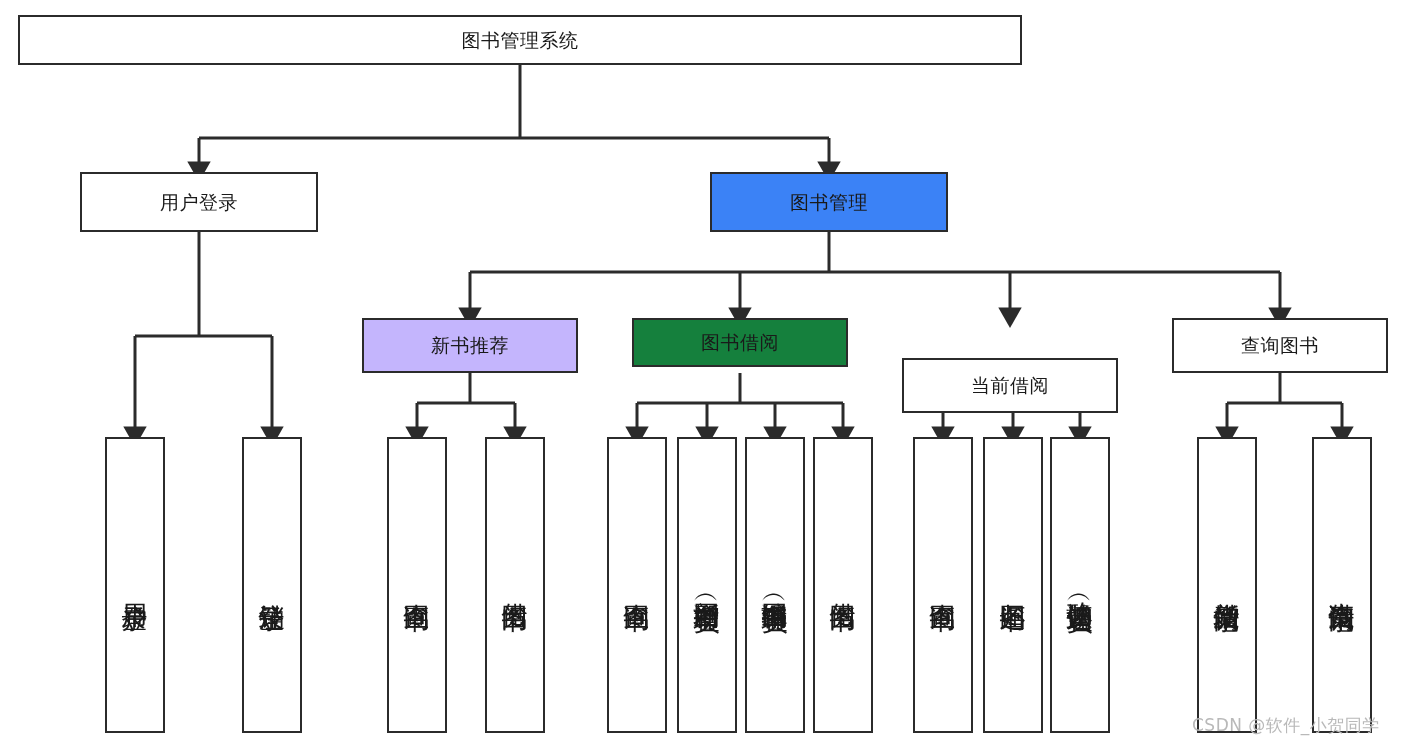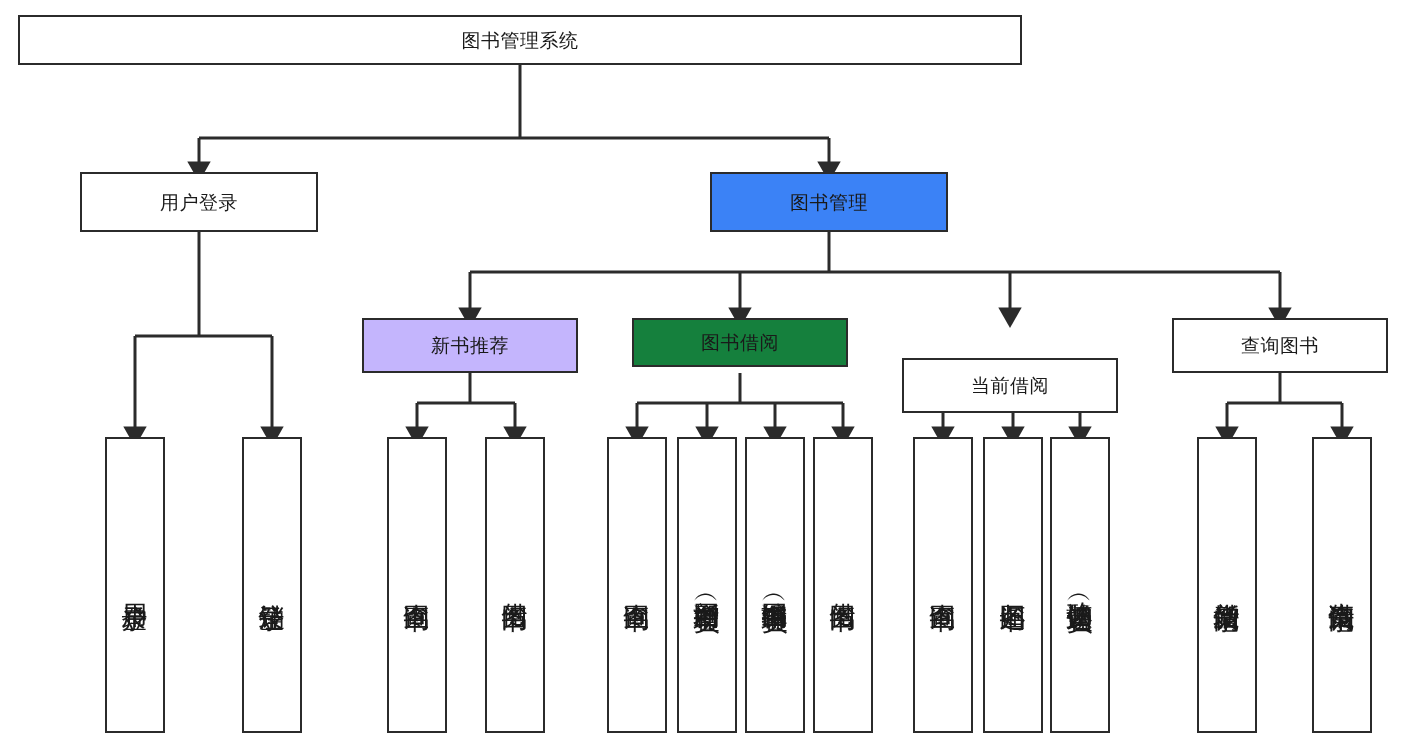--- a/index.html
+++ b/index.html
@@ -169,13 +169,14 @@
       <div class="node-box vertical" style="left: 1050px; top: 437px; width: 60px; height: 296px; border-color: rgb(43, 43, 43); background: rgb(255, 255, 255);">
         <span class="node-label" style="color: rgb(26, 26, 26);">确认归还（管理员）</span>
       </div>
       <div class="node-box vertical" style="left: 1197px; top: 437px; width: 60px; height: 296px; border-color: rgb(43, 43, 43); background: rgb(255, 255, 255);">
         <span class="node-label" style="color: rgb(26, 26, 26);">新增借阅记录</span>
       </div>
       <div class="node-box vertical" style="left: 1312px; top: 437px; width: 60px; height: 296px; border-color: rgb(43, 43, 43); background: rgb(255, 255, 255);">
         <span class="node-label" style="color: rgb(26, 26, 26);">查询借阅记录</span>
       </div>
     </div>
+  <div class="watermark" style="left: 1192px; top: 714px;">CSDN @软件_小贺同学</div>
 </div>
 
 </body></html>

